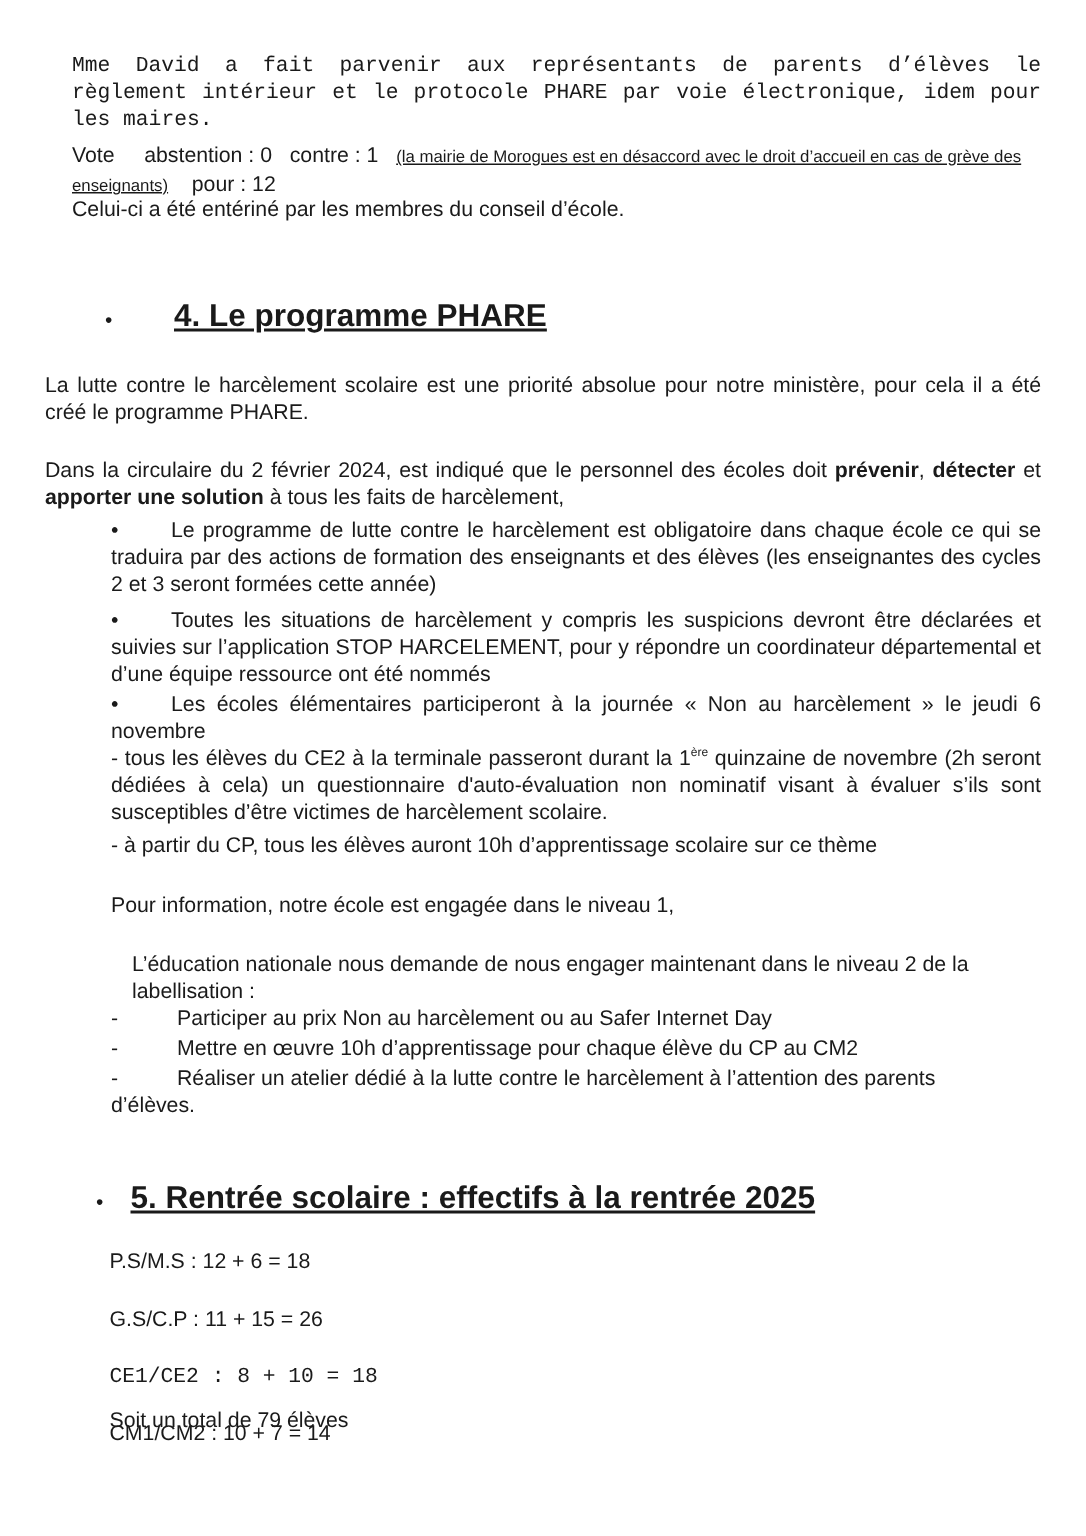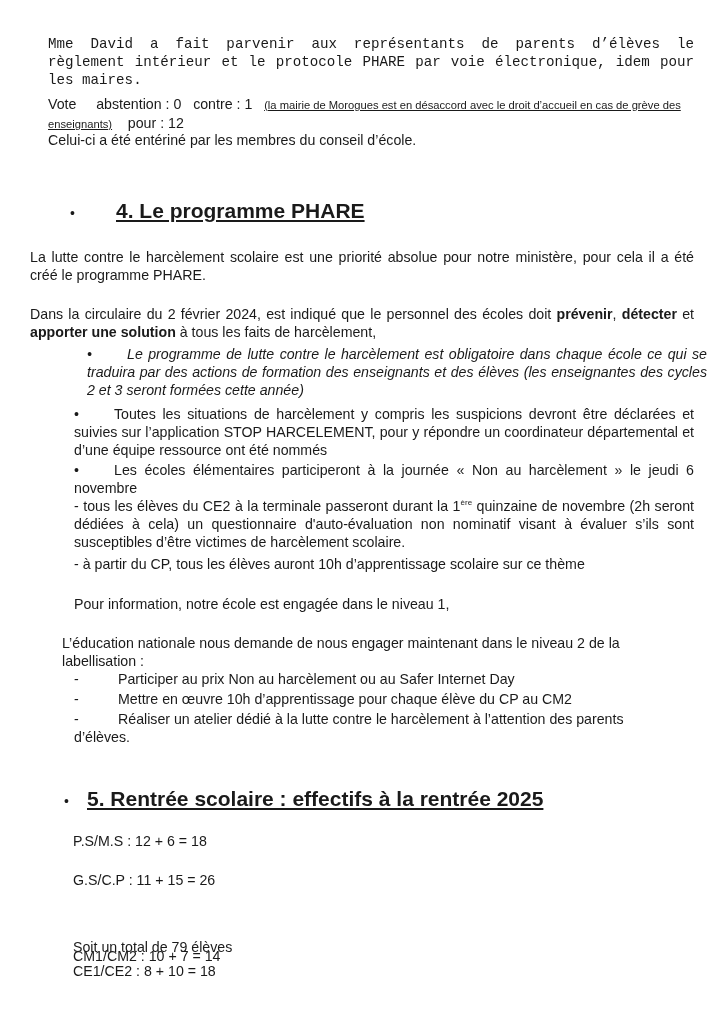--- a/index.html
+++ b/index.html
@@ -32,49 +32,49 @@
 
 <span class="bullet" style="left:70px; top:205px;">•</span>
 <p class="p heading" style="left:116px; top:202px;">4. Le programme PHARE</p>
 
 <p class="p just" style="left:30px; top:248px; width:664px;">La lutte contre le harcèlement scolaire est une priorité absolue pour notre ministère, pour cela il a été créé le programme PHARE.</p>
 
 <p class="p just" style="left:30px; top:305px; width:664px;">
   <span>Dans la circulaire du 2 février 2024, est indiqué que le personnel des écoles doit </span><b>prévenir</b><span>, </span><b>détecter</b><span> et </span><b>apporter une solution</b><span> à tous les faits de harcèlement,</span>
 </p>
 
-<p class="p just" style="left:87px; top:345px; width:620px;font-style:italic;">
+<p class="p just" style="left:74px; top:345px; width:620px;">
   <span class="bi">•</span><span>Le programme de lutte contre le harcèlement est obligatoire dans chaque école ce qui se traduira par des actions de formation des enseignants et des élèves (les enseignantes des cycles 2 et 3 seront formées cette année)</span>
 </p>
 <p class="p just" style="left:74px; top:405px; width:620px;">
   <span class="bi">•</span><span>Toutes les situations de harcèlement y compris les suspicions devront être déclarées et suivies sur l’application STOP HARCELEMENT, pour y répondre un coordinateur départemental et d’une équipe ressource ont été nommés</span>
 </p>
 <p class="p just" style="left:74px; top:461px; width:620px;">
   <span class="bi">•</span><span>Les écoles élémentaires participeront à la journée « Non au harcèlement » le jeudi 6 novembre</span>
 </p>
 
 <p class="p just" style="left:74px; top:497px; width:620px;">
   <span>- tous les élèves du CE2 à la terminale passeront durant la 1</span><sup>ère</sup><span> quinzaine de novembre (2h seront dédiées à cela) un questionnaire d'auto-évaluation non nominatif visant à évaluer s’ils sont susceptibles d’être victimes de harcèlement scolaire.</span>
 </p>
 <p class="p" style="left:74px; top:555px;">- à partir du CP, tous les élèves auront 10h d’apprentissage scolaire sur ce thème</p>
 
 <p class="p" style="left:74px; top:595px;">Pour information, notre école est engagée dans le niveau 1,</p>
 
-<p class="p" style="left:62px; top:634px; width:600px;">L’éducation nationale nous demande de nous engager maintenant dans le niveau 2 de la labellisation :</p>
+<p class="p" style="left:88px; top:634px; width:600px;">L’éducation nationale nous demande de nous engager maintenant dans le niveau 2 de la labellisation :</p>
 
 <p class="p" style="left:74px; top:670px;">
   <span class="dash">-</span><span>Participer au prix Non au harcèlement ou au Safer Internet Day</span>
 </p>
 <p class="p" style="left:74px; top:690px;">
   <span class="dash">-</span><span>Mettre en œuvre 10h d’apprentissage pour chaque élève du CP au CM2</span>
 </p>
 <p class="p" style="left:74px; top:710px; width:600px;">
   <span class="dash">-</span><span>Réaliser un atelier dédié à la lutte contre le harcèlement à l’attention des parents d’élèves.</span>
 </p>
 
 <span class="bullet" style="left:64px; top:793px;">•</span>
 <p class="p heading" style="left:87px; top:790px;">5. Rentrée scolaire : effectifs à la rentrée 2025</p>
 
 <p class="p" style="left:73px; top:832px;">P.S/M.S : 12 + 6 = 18</p>
 <p class="p" style="left:73px; top:871px;">G.S/C.P : 11 + 15 = 26</p>
-<p class="p" style="left:73px; top:962px;">CE1/CE2 : 8 + 10 = 18</p>
+<p class="p" style="left:73px; top:909px;font-family:Liberation Mono, monospace;">CE1/CE2 : 8 + 10 = 18</p>
 <p class="p" style="left:73px; top:947px;">CM1/CM2 : 10 + 7 = 14</p>
 <p class="p" style="left:73px; top:938px;">Soit un total de 79 élèves</p>
 
 </body></html>

